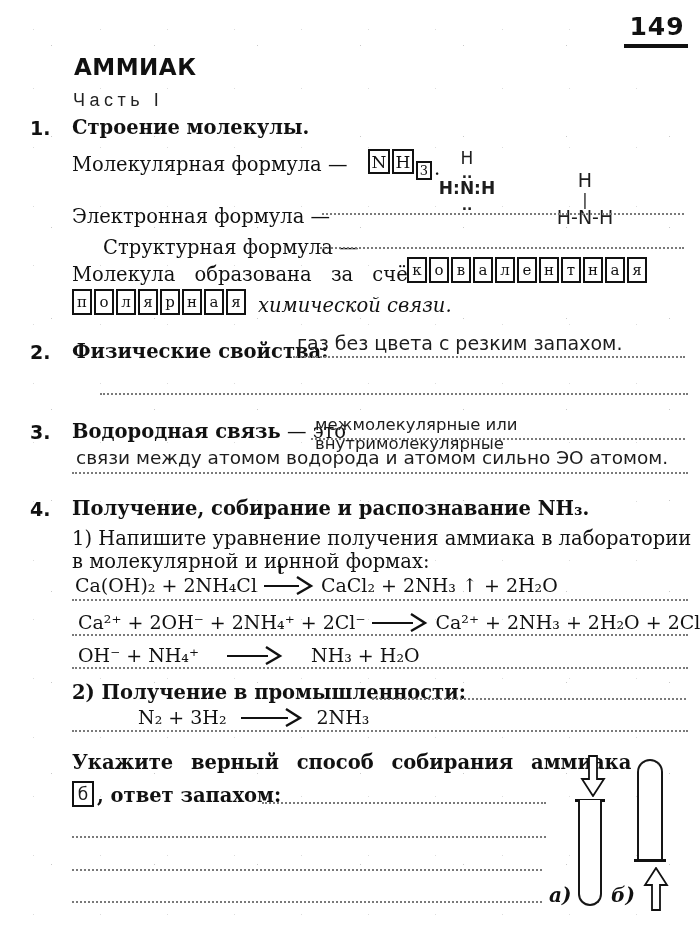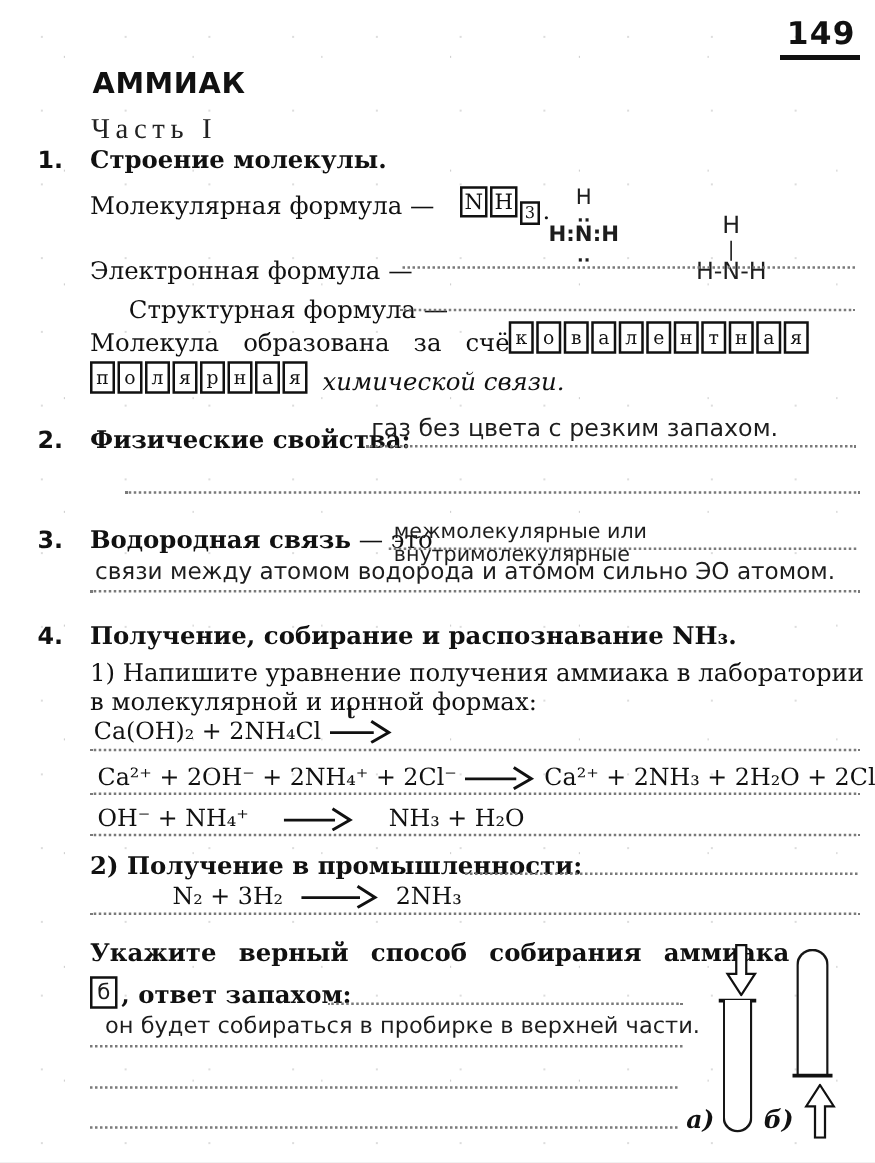--- a/index.html
+++ b/index.html
@@ -39,21 +39,21 @@
 </style>
 </head>
 <body>
 
 <div class="page">
 
   <div class="abs pgnum" style="left:625px;top:12px;width:64px;text-align:center;">149</div>
   <div class="abs" style="left:624px;top:44px;width:64px;height:4px;background:#111;"></div>
 
   <div class="abs" style="left:74px;top:54px;font-family:'DejaVu Sans',sans-serif;font-weight:bold;font-size:23px;letter-spacing:0.5px;">АММИАК</div>
-  <div class="abs" style="left:73px;top:90px;font-family:Liberation Serif, serif;font-size:23px;letter-spacing:4.5px;color:#222;">Часть I</div>
+  <div class="abs" style="left:73px;top:90px;font-family:Liberation Sans, sans-serif;font-size:18px;letter-spacing:4.5px;color:#222;">Часть I</div>
 
   <div class="abs num" style="left:30px;top:117px;">1.</div>
   <div class="abs serif bold" style="left:72px;top:116px;">Строение молекулы.</div>
 
   <div class="abs serif" style="left:72px;top:153px;">Молекулярная формула —</div>
   <div class="abs molrow" style="left:368px;top:149px;">
     <span class="mbox">N</span>
     <span class="mbox">H</span>
     <span class="mbox sub">3</span>
     <span class="serif" style="margin-top:8px;">.</span>
@@ -124,20 +124,21 @@
 
   <div class="eq" style="left:75px;top:574px;">
     <span>Ca(OH)₂ + 2NH₄Cl</span>
     <span class="arrow-wrap">
       <span class="t-label">t</span>
       <svg width="50" height="20" viewBox="0 0 50 20">
         <path d="M0 11 H35" stroke="#111" stroke-width="2.2" fill="none"></path>
         <path d="M33 2 L47 11 L33 19" stroke="#111" stroke-width="2.4" fill="none"></path>
       </svg>
     </span>
+    <span>CaCl₂ + 2NH₃ ↑ + 2H₂O</span>
   </div>
   <div class="dotline" style="left:72px;top:599px;width:616px;"></div>
 
   <div class="eq" style="left:78px;top:611px;">
     <span>Ca²⁺ + 2OH⁻ + 2NH₄⁺ + 2Cl⁻</span>
     <svg width="56" height="20" viewBox="0 0 56 20">
       <path d="M0 11 H41" stroke="#111" stroke-width="2.2" fill="none"></path>
       <path d="M39 2 L53 11 L39 19" stroke="#111" stroke-width="2.4" fill="none"></path>
     </svg>
     <span>Ca²⁺ + 2NH₃ + 2H₂O + 2Cl⁻</span>
@@ -166,21 +167,20 @@
     <span>2NH₃</span>
   </div>
   <div class="dotline" style="left:72px;top:730px;width:616px;"></div>
 
   <div class="abs serif bold" style="left:72px;top:751px;word-spacing:11px;">Укажите верный способ собирания аммиака</div>
   <div class="abs" style="left:72px;top:781px;width:22px;height:26px;border:2px solid #111;box-sizing:border-box;display:flex;align-items:center;justify-content:center;">
     <span class="hand" style="font-size:17px;">б</span>
   </div>
   <div class="abs serif bold" style="left:97px;top:784px;">, ответ запахом:</div>
   <div class="dotline" style="left:262px;top:802px;width:284px;"></div>
-  <div class="abs hand" style="left:84px;top:810px;font-size:18px;">он будет собираться в пробирке в верхней части.</div>
   <div class="dotline" style="left:72px;top:836px;width:474px;"></div>
   <div class="dotline" style="left:72px;top:869px;width:470px;"></div>
   <div class="dotline" style="left:72px;top:901px;width:470px;"></div>
 
   <svg class="abs" style="left:580px;top:755px;" width="26" height="42" viewBox="0 0 26 42">
     <path d="M9 1 H17 V24 H24 L13 41 L2 24 H9 Z" fill="#fff" stroke="#111" stroke-width="1.8"></path>
   </svg>
   <div class="abs rim" style="left:575px;top:799px;width:30px;height:3px;"></div>
   <div class="abs tube-a" style="left:578px;top:800px;width:24px;height:106px;"></div>
   <div class="abs diagram-label" style="left:549px;top:883px;">а)</div>

